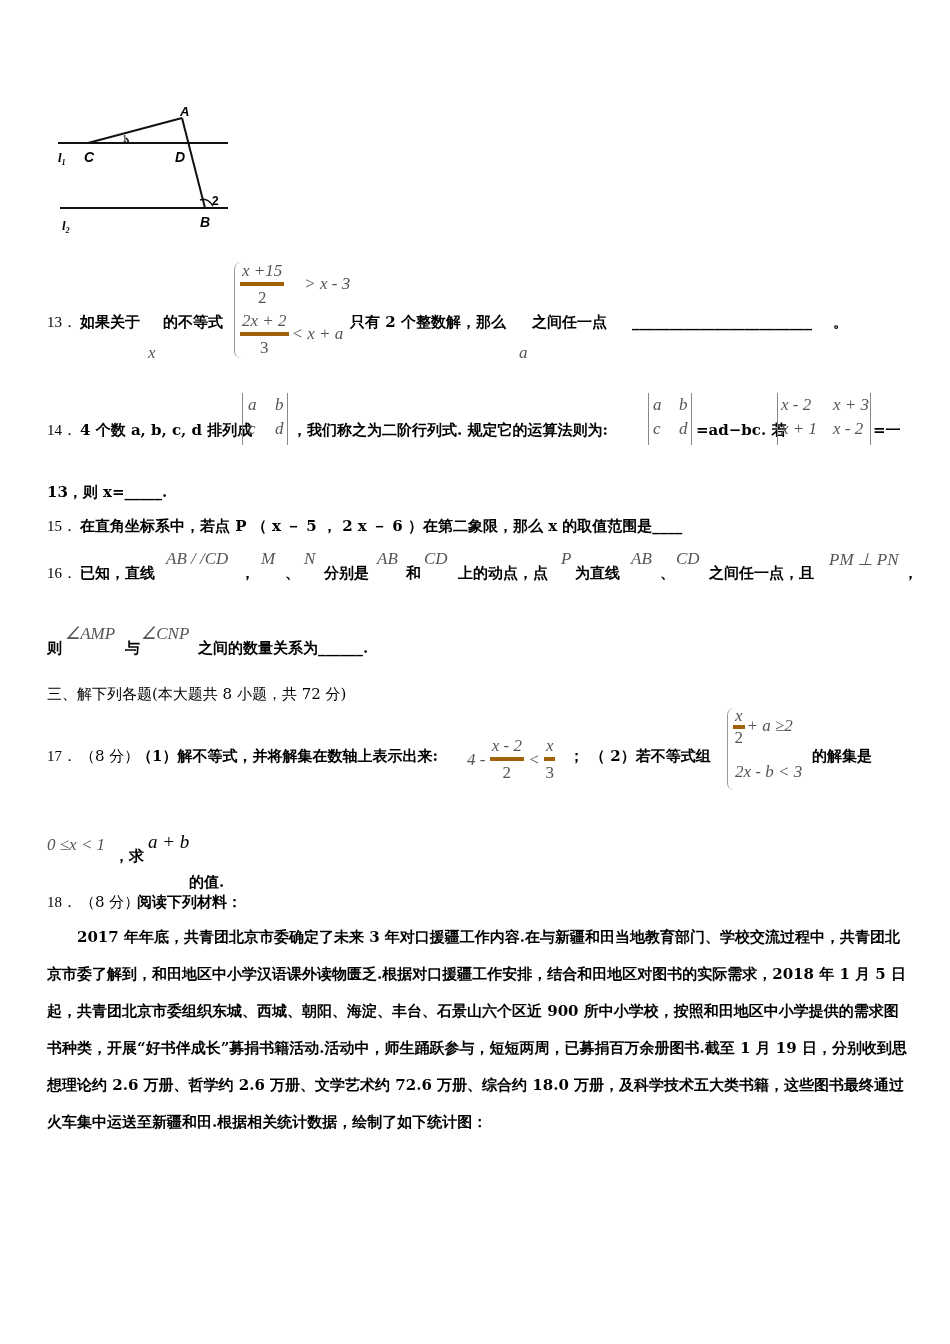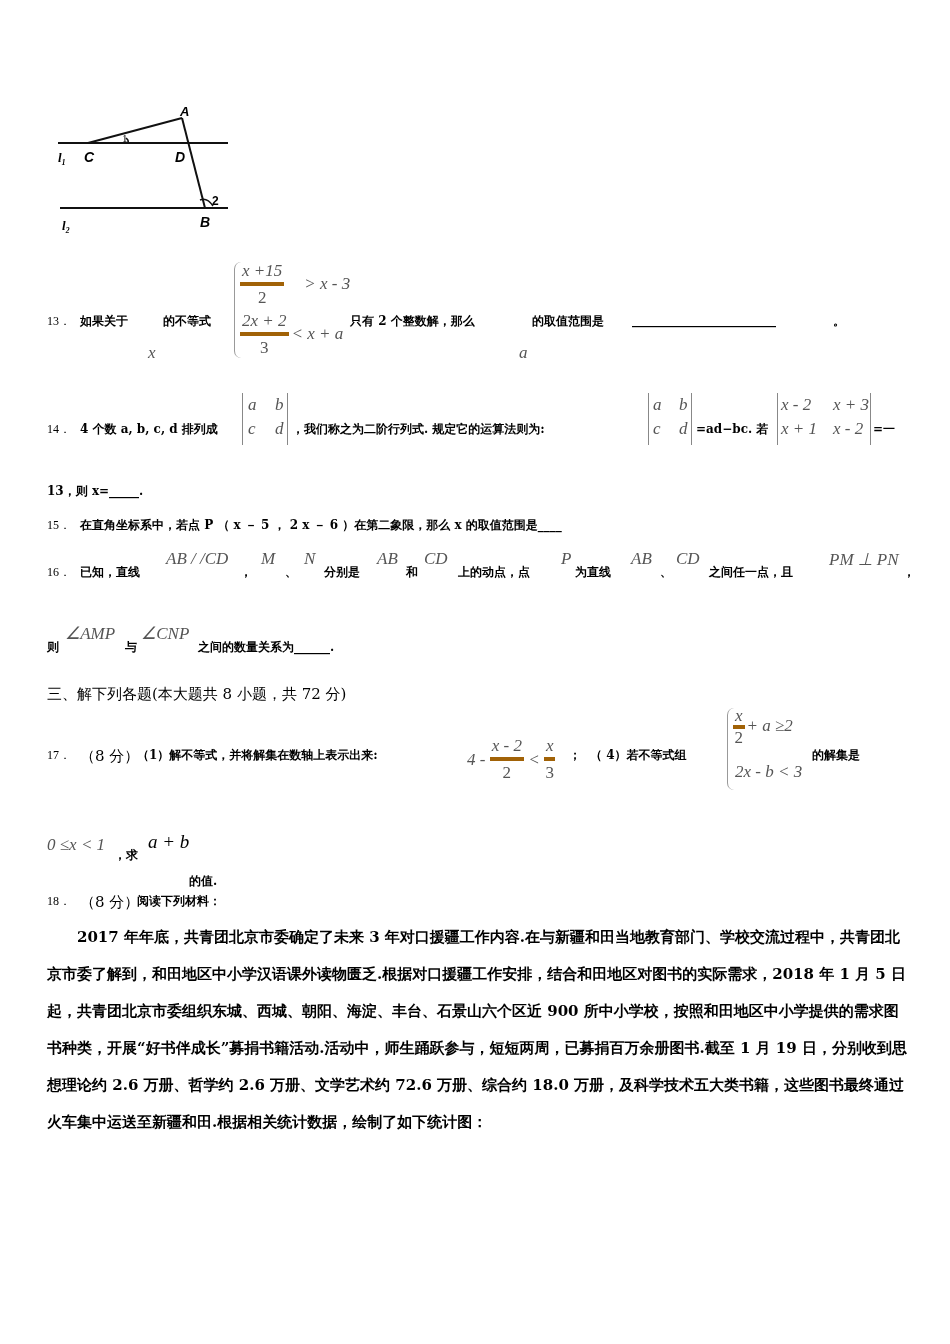--- a/index.html
+++ b/index.html
@@ -1,19 +1,19 @@
 <!DOCTYPE html>
 <html><head>
 <meta charset="utf-8">
 <style>
   html, body { margin:0; padding:0; background:#ffffff; }
   body { width:950px; height:1344px; position:relative; overflow:hidden;
          font-family:"DejaVu Serif","Liberation Serif",serif; color:#000; }
   .abs { position:absolute; white-space:nowrap; }
-  .txt { font-size:12px; font-weight:bold; }
+  .txt { font-size:15px; font-weight:bold; }
   .num { font-weight:normal; font-family:"Liberation Serif",serif; }
   .m { font-family:"Liberation Serif",serif; font-style:italic; font-weight:normal; color:#555; font-size:17px; }
   .mu { font-family:"Liberation Serif",serif; font-weight:normal; color:#555; font-size:17px; }
   .frac { display:inline-flex; flex-direction:column; align-items:center; vertical-align:middle; }
   .frac .n { border-bottom:4px solid #a16207; padding:0 2px; line-height:22px; }
   .frac .d { line-height:24px; }
   .brace { position:absolute; border-left:1px solid #999; border-radius:8px 0 0 8px; }
   .det { position:absolute; border-left:1px solid #888; border-right:1px solid #888; }
   .para { position:absolute; left:47px; width:862px; font-size:15px; font-weight:bold; line-height:37px; }
   .indent { text-indent:30px; }
@@ -51,21 +51,21 @@
       </span><span class="m" style="margin-left:20px">&gt; x - 3</span>
   </div>
   <div class="abs mu" style="left:240px;top:310px;">
     <span class="frac">
         <span class="n m" style="color:#555">2x + 2</span>
         <span class="d">3</span>
       </span><span class="m" style="margin-left:3px">&lt; x + a</span>
   </div>
   <span class="abs txt" style="left:350px;top:313px;">只有 2 个整数解，那么</span>
   <span class="abs m" style="left:519px;top:343px;">a</span>
-  <span class="abs txt" style="left:532px;top:313px;">的取值范围是</span>
+  <span class="abs txt" style="left:532px;top:313px;">之间任一点</span>
   <span class="abs txt" style="left:632px;top:313px;">________________________</span>
   <span class="abs txt" style="left:833px;top:313px;">。</span>
 </div>
 
 <div>
   <span class="abs txt num" style="left:47px;top:421px;">14．</span>
   <span class="abs txt" style="left:80px;top:421px;">4 个数 a, b, c, d 排列成</span>
   <div class="det" style="left:242px;top:393px;width:44px;height:52px;">
     <span class="abs m" style="left:5px;top:2px;">a</span>
     <span class="abs m" style="left:32px;top:2px;">b</span>
@@ -136,21 +136,21 @@
         <span class="n m" style="color:#555">x - 2</span>
         <span class="d">2</span>
       </span>
     <span class="m" style="vertical-align:middle">&lt;</span>
     <span class="frac">
         <span class="n m" style="color:#555">x</span>
         <span class="d">3</span>
       </span>
   </div>
   <span class="abs txt" style="left:569px;top:747px;">；</span>
-  <span class="abs txt" style="left:590px;top:747px;">（ 4）若不等式组</span>
+  <span class="abs txt" style="left:590px;top:747px;">（ 2）若不等式组</span>
   <div class="brace" style="left:727px;top:708px;width:6px;height:82px;"></div>
   <div class="abs mu" style="left:733px;top:707px;">
     <span class="frac">
         <span class="n m" style="color:#555;line-height:18px">x</span>
         <span class="d" style="line-height:18px">2</span>
       </span><span class="m" style="margin-left:2px">+ a ≥2</span>
   </div>
   <span class="abs m" style="left:735px;top:762px;">2x - b &lt; 3</span>
   <span class="abs txt" style="left:812px;top:747px;">的解集是</span>
 

